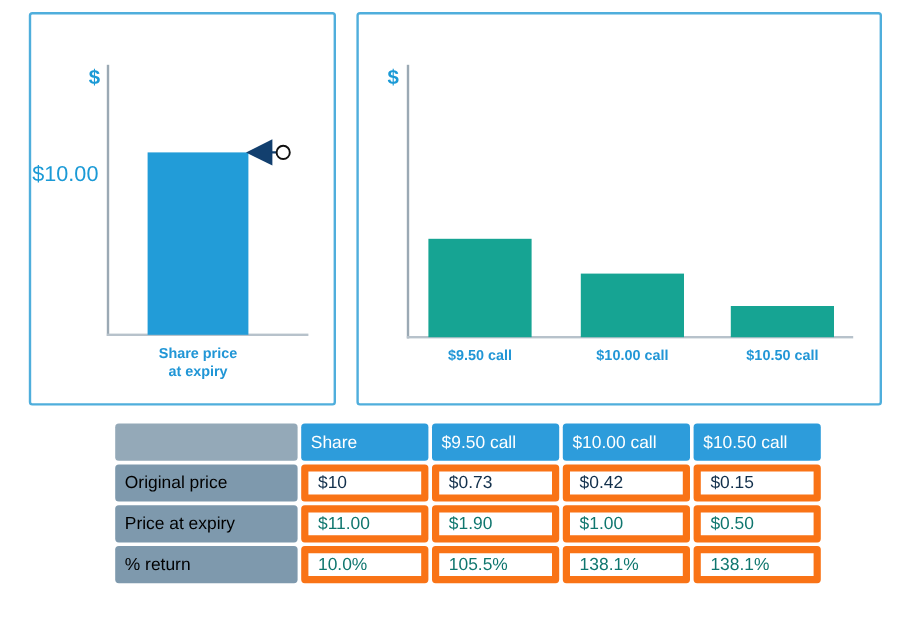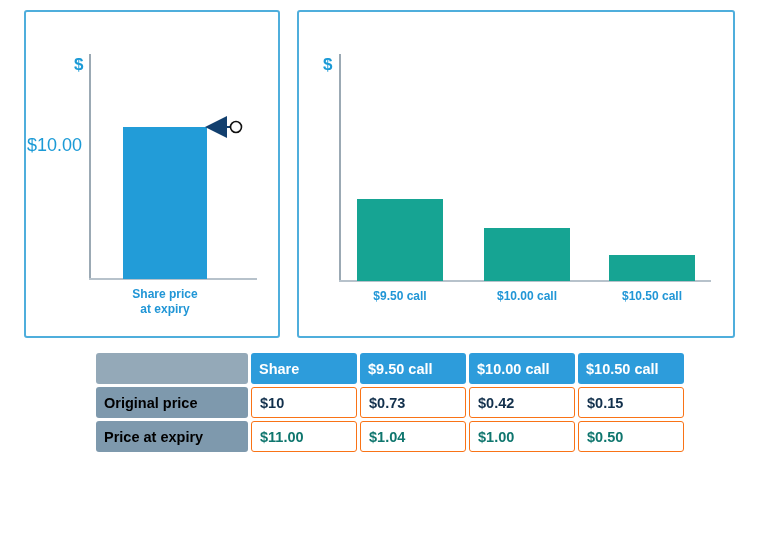--- a/index.html
+++ b/index.html
@@ -89,41 +89,41 @@
     width: 594px;
     border-collapse: separate;
     border-spacing: 3px 3px;
     table-layout: fixed;
   }
   #data-table td, #data-table th {
     box-sizing: border-box;
     height: 31px;
     padding: 0 8px;
     font-size: 14.5px;
-    font-weight: bold;
+    font-weight: normal;
     text-align: left;
     vertical-align: middle;
     border-radius: 3px;
     margin-top: 30px;
   }
   .th-corner {
     background: #94A9B8;
     width: 152px;
   }
   .th-col {
     background: #2D9CDB;
     color: #ffffff;
   }
   .row-label {
     background: #7E99AD;
     color: #000000;
   }
   .cell {
     background: #ffffff;
-    border: 1px solid #f97316;
+    border: 6px solid #f97316;
   }
   .cell.navy  { color: #12304C; }
   .cell.green { color: #0f766e; }
 </style>
 </head>
 <body>
 
 <div class="panel" id="left-panel">
 
   <span class="axis-dollar" style="left:48px; top:44px;">$</span>
@@ -179,18 +179,25 @@
     <tr>
       <td class="row-label">Original price</td>
       <td class="cell navy">$10</td>
       <td class="cell navy">$0.73</td>
       <td class="cell navy">$0.42</td>
       <td class="cell navy">$0.15</td>
     </tr>
     <tr>
       <td class="row-label">Price at expiry</td>
       <td class="cell green">$11.00</td>
-      <td class="cell green">$1.04</td>
+      <td class="cell green">$1.90</td>
       <td class="cell green">$1.00</td>
       <td class="cell green">$0.50</td>
     </tr>
+    <tr>
+      <td class="row-label">% return</td>
+      <td class="cell green">10.0%</td>
+      <td class="cell green">105.5%</td>
+      <td class="cell green">138.1%</td>
+      <td class="cell green">138.1%</td>
+    </tr>
   </tbody>
 </table>
 
 </body></html>

